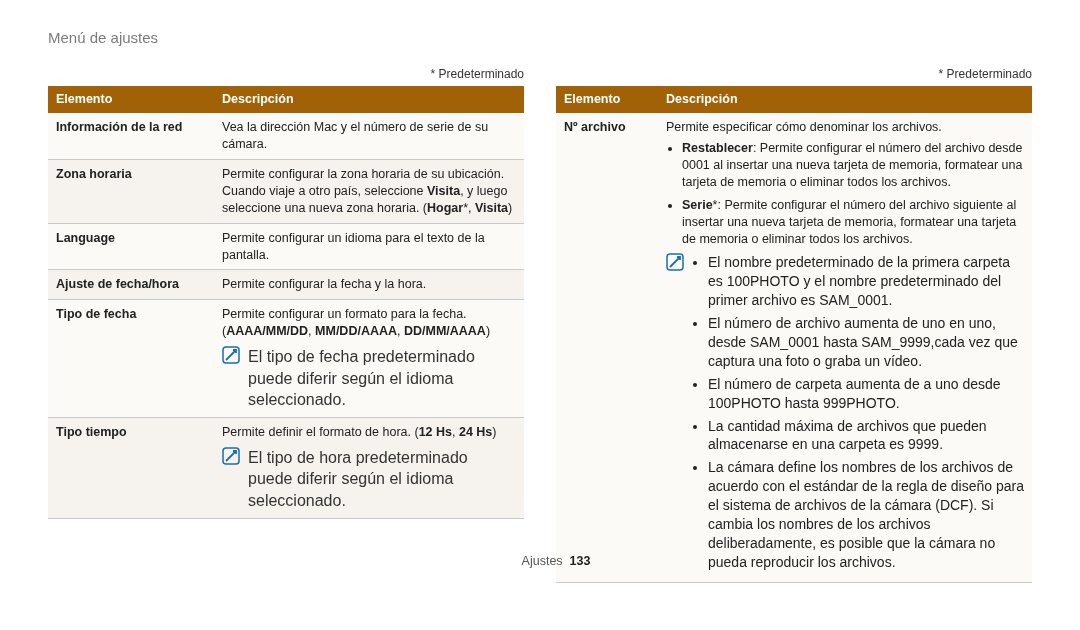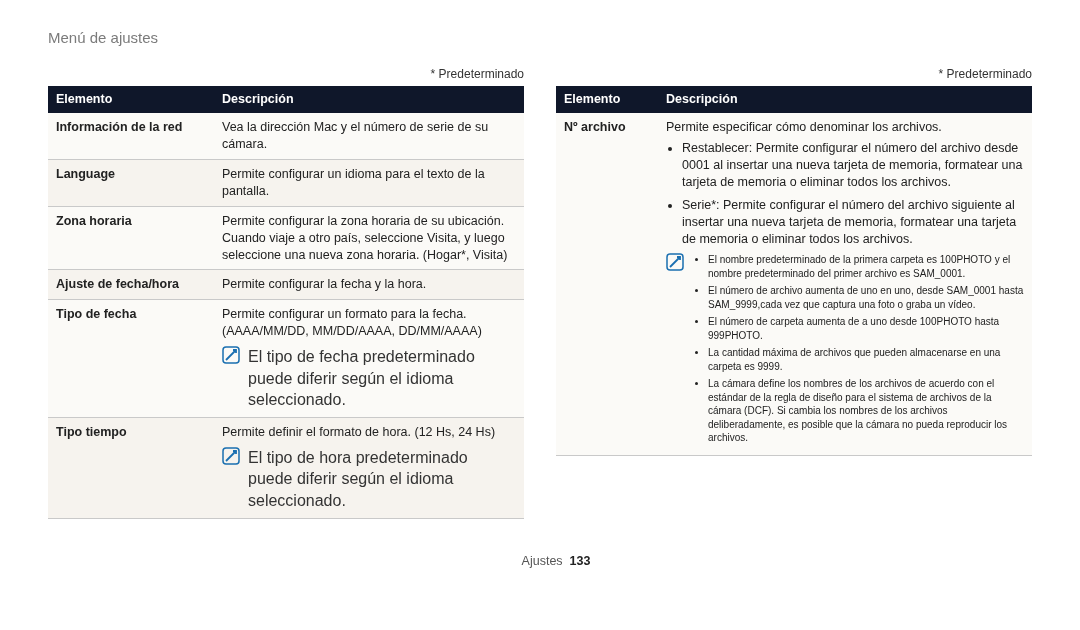--- a/index.html
+++ b/index.html
@@ -3,34 +3,34 @@
 <meta charset="utf-8">
 <style>
   html,body{margin:0;padding:0;width:1080px;height:630px;font-family:"Segoe UI",Arial,sans-serif;color:#222;background:#fff;font-size:13px;line-height:1.35}
   .page{width:1080px;height:578px;padding:28px 48px 0 48px;box-sizing:border-box;position:relative}
   .breadcrumb{color:#7b7b7b;font-size:15px;margin-bottom:10px}
   .heading{color:#0a74b3;font-size:26px;font-weight:600;margin:8px 0 0 0}
   .cols{display:flex;gap:32px;margin-top:12px}
   .col{flex:1 1 50%;min-width:0}
   .default-note{text-align:right;font-size:12px;color:#333;margin:6px 0 4px}
   table{width:100%;border-collapse:collapse;font-size:12.5px}
-  thead th{background:#0f172a;color:#fff;font-weight:600;text-align:left;padding:5px 8px}
+  thead th{background:#a16207;color:#fff;font-weight:600;text-align:left;padding:5px 8px}
   tbody td{border-bottom:1px solid #c9c9c9;padding:6px 8px;vertical-align:top}
   tbody tr:nth-child(even){background:#f6f3ee}
   tbody tr:nth-child(odd){background:#fbfaf7}
   td.label{font-weight:700;white-space:nowrap;width:150px}
   td.label.narrow{width:86px}
-  .b{font-weight:400}
+  .b{font-weight:700}
   .notebox{display:flex;gap:8px;margin-top:6px;align-items:flex-start}
   .note-icon{width:18px;height:18px;flex:0 0 18px}
   .note-icon svg{width:18px;height:18px;display:block}
   .note-text{font-size:16px;color:#333}
   ul.outer{margin:4px 0 0 0;padding-left:16px}
   ul.outer>li{margin-bottom:6px}
-  ul.inner{margin:0;padding-left:16px;font-size:10px}
+  ul.inner{margin:0;padding-left:16px;font-size:14px}
   ul.inner>li{margin-bottom:4px}
   .infolist{display:flex;gap:8px;align-items:flex-start;margin-top:6px}
   .footer{position:absolute;bottom:8px;left:16px;width:100%;text-align:center;font-size:12.5px;color:#555}
   .footer .pageno{font-weight:700;color:#222}
 </style>
 </head>
 <body>
 <div class="page">
 
   <div class="breadcrumb">Menú de ajustes</div>
@@ -45,30 +45,30 @@
             <th>Elemento</th>
             <th>Descripción</th>
           </tr>
         </thead>
         <tbody>
           <tr>
             <td class="label">Información de la red</td>
             <td>Vea la dirección Mac y el número de serie de su cámara.</td>
           </tr>
           <tr>
-            <td class="label">Language</td>
-            <td>Permite configurar un idioma para el texto de la pantalla.</td>
-          </tr>
-          <tr>
             <td class="label">Zona horaria</td>
             <td>
               <span>Permite configurar la zona horaria de su ubicación.</span><br>
               <span>Cuando viaje a otro país, seleccione </span><span class="b">Visita</span><span>, y luego</span><br>
               <span>seleccione una nueva zona horaria. (</span><span class="b">Hogar</span><span>*, </span><span class="b">Visita</span><span>)</span>
             </td>
+          </tr>
+          <tr>
+            <td class="label">Language</td>
+            <td>Permite configurar un idioma para el texto de la pantalla.</td>
           </tr>
           <tr>
             <td class="label">Ajuste de fecha/hora</td>
             <td>Permite configurar la fecha y la hora.</td>
           </tr>
           <tr>
             <td class="label">Tipo de fecha</td>
             <td>
               <span>Permite configurar un formato para la fecha.</span><br>
               <span>(</span><span class="b">AAAA/MM/DD</span><span>, </span><span class="b">MM/DD/AAAA</span><span>, </span><span class="b">DD/MM/AAAA</span><span>)</span>

